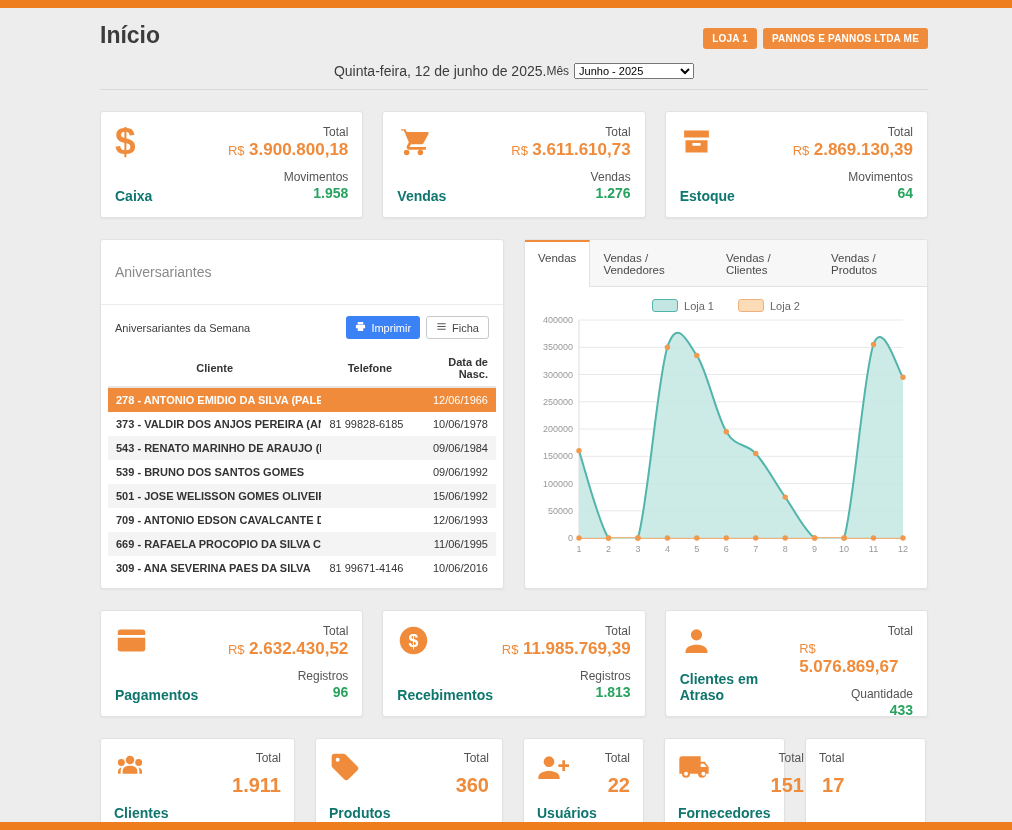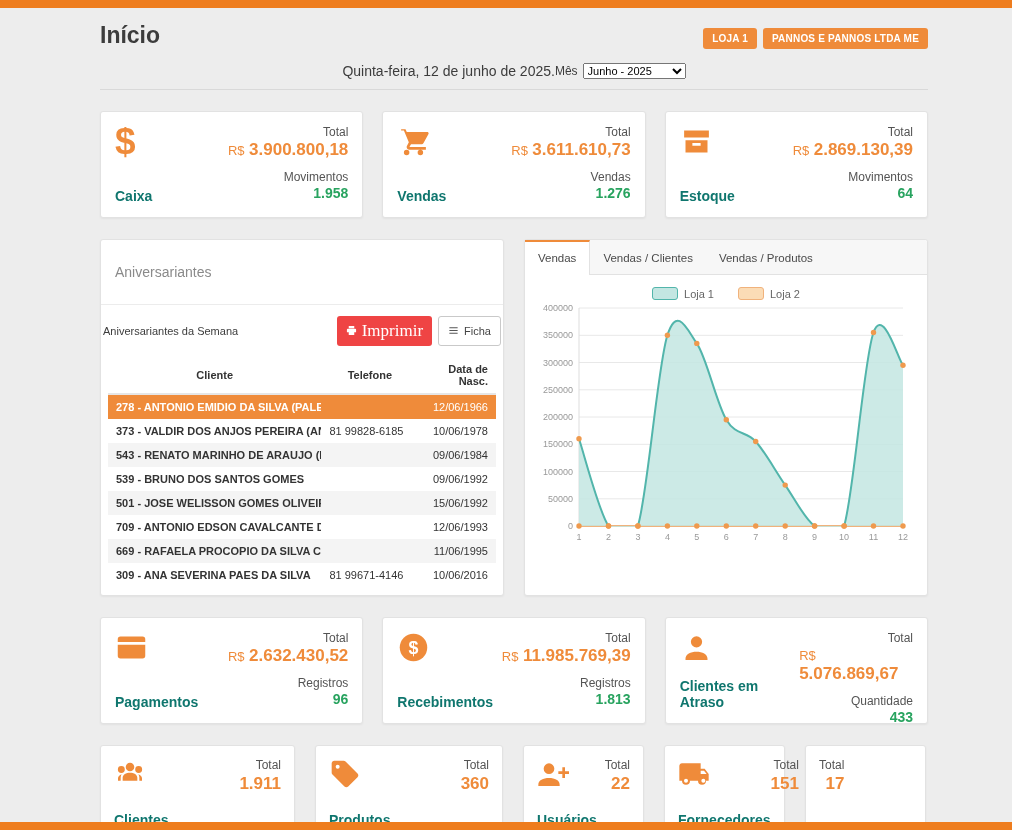--- a/index.html
+++ b/index.html
@@ -8,42 +8,42 @@
   .topbar,.bottombar{position:absolute;left:0;width:100%;height:8px;background:#ee7d1e;z-index:5}
   .topbar{top:0}.bottombar{bottom:0}
   .content{width:828px;margin-left:100px;padding-top:22px}
   .header-row{display:flex;justify-content:space-between;align-items:flex-start}
   .page-title{font-size:23px;color:#3c3c3c;font-weight:600}
   .header-buttons{display:flex;gap:6px;margin-top:6px}
   .btn-orange{background:#ef8b3a;color:#fff;font-size:10px;font-weight:700;padding:5px 9px;border:none;border-radius:3px;cursor:pointer;font-family:inherit;letter-spacing:.2px}
   .date-row{display:flex;justify-content:center;align-items:center;margin-top:14px;padding-bottom:10px;border-bottom:1px solid #d9d9d9}
   .date-text{font-size:14px;color:#3c3c3c}
   .month-picker{display:flex;align-items:center;gap:5px;font-size:12px;color:#3c3c3c}
-  .month-picker select{font-size:11px;width:103px;font-family:inherit}
+  .month-picker select{font-size:11px;width:120px;font-family:inherit}
   .cards-row{display:flex;gap:19px;margin-top:21px}
   .card{background:#fff;border:1px solid #e2e2e2;border-radius:3px;box-shadow:0 1px 2px rgba(0,0,0,.05)}
   .stat-card{flex:1;display:flex;justify-content:space-between;padding:13px 14px;height:107px}
   .card-left{display:flex;flex-direction:column;justify-content:space-between}
   .stat-icon{color:#ef8b3a}
   .dollar-glyph{font-size:37px;font-weight:800;color:#ef8b3a;line-height:.9}
   .card-label{font-size:14px;font-weight:700;color:#0f766e}
   .card-right{display:flex;flex-direction:column;align-items:flex-end}
   .muted{font-size:12px;color:#545454}
   .amount{color:#ef8b3a;margin:1px 0 10px}
   .amount .cur{font-size:13px;font-weight:400}
   .amount .num{font-size:17px;font-weight:700}
   .count-green{font-size:14px;font-weight:700;color:#28a35f;margin-top:1px}
-  .count-orange{font-size:17px;font-weight:700;color:#ef8b3a;margin-top:2px}
+  .count-orange{font-size:20px;font-weight:700;color:#ef8b3a;margin-top:9px}
   .middle-row{display:flex;gap:20px;margin-top:21px;align-items:stretch}
   .panel{background:#fff;border:1px solid #e2e2e2;border-radius:3px;flex:1;box-shadow:0 1px 2px rgba(0,0,0,.05)}
   .panel-title{padding:24px 14px;font-size:14px;color:#8a8a8a;border-bottom:1px solid #ececec}
-  .bday-controls{display:flex;justify-content:space-between;align-items:center;padding:11px 2px}
+  .bday-controls{display:flex;justify-content:space-between;align-items:center;padding:11px 14px}
   .bday-subtitle{font-size:11px;color:#3c3c3c}
   .bday-buttons{display:flex;gap:6px}
-  .btn-print{display:inline-flex;align-items:center;gap:5px;background:#ef4444;color:#fff;border:none;border-radius:3px;font-size:17px;padding:5px 9px;cursor:pointer;font-family:Liberation Serif, serif}
+  .btn-print{display:inline-flex;align-items:center;gap:5px;background:#3b82f6;color:#fff;border:none;border-radius:3px;font-size:11px;padding:5px 9px;cursor:pointer;font-family:Liberation Sans, sans-serif}
   .btn-ficha{display:inline-flex;align-items:center;gap:5px;background:#fff;color:#444;border:1px solid #c9c9c9;border-radius:3px;font-size:11px;padding:4px 9px;cursor:pointer;font-family:inherit}
   .table-wrap{padding:0 7px 8px}
   table{width:100%;border-collapse:collapse;font-size:11px;table-layout:fixed}
   th{font-weight:700;color:#333;text-align:center;padding:6px 8px;border-bottom:2px solid #e6e6e6}
   td{padding:6px 8px;color:#333;height:24px}
   .col-name{width:55%}.col-tel{width:25%}.col-date{width:20%}
   .r{text-align:right}
   td.name{font-weight:700;white-space:nowrap;overflow:hidden}
   tbody tr:nth-child(odd){background:#f4f4f4}
   tbody tr.highlight{background:#ef8b3a}
@@ -197,20 +197,21 @@
                 <td class="r">10/06/2016</td>
               </tr>
           </tbody>
         </table>
       </div>
     </div>
 
     <div class="panel">
       <div class="tabs">
         <div class="tab active">Vendas</div>
+        <div class="tab">Vendas / Vendedores</div>
         <div class="tab">Vendas / Clientes</div>
         <div class="tab">Vendas / Produtos</div>
       </div>
       <div class="chart-body">
         <div class="legend" id="chart-legend">
             <span class="legend-item">
               <span class="legend-swatch" style="background: rgb(195, 230, 226); border-color: rgb(82, 181, 171);"></span>
               <span>Loja 1</span>
             </span>
             <span class="legend-item">

